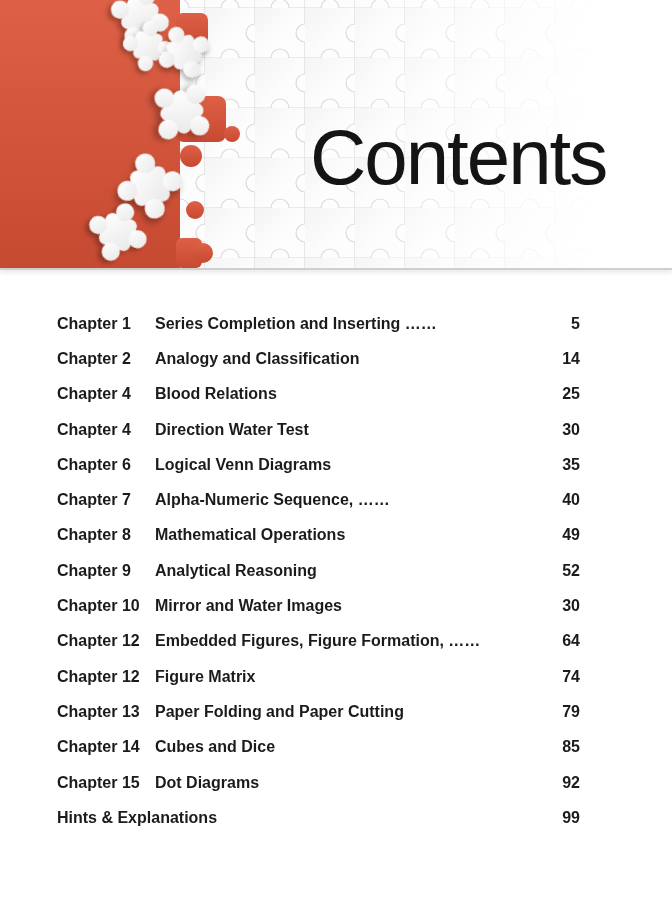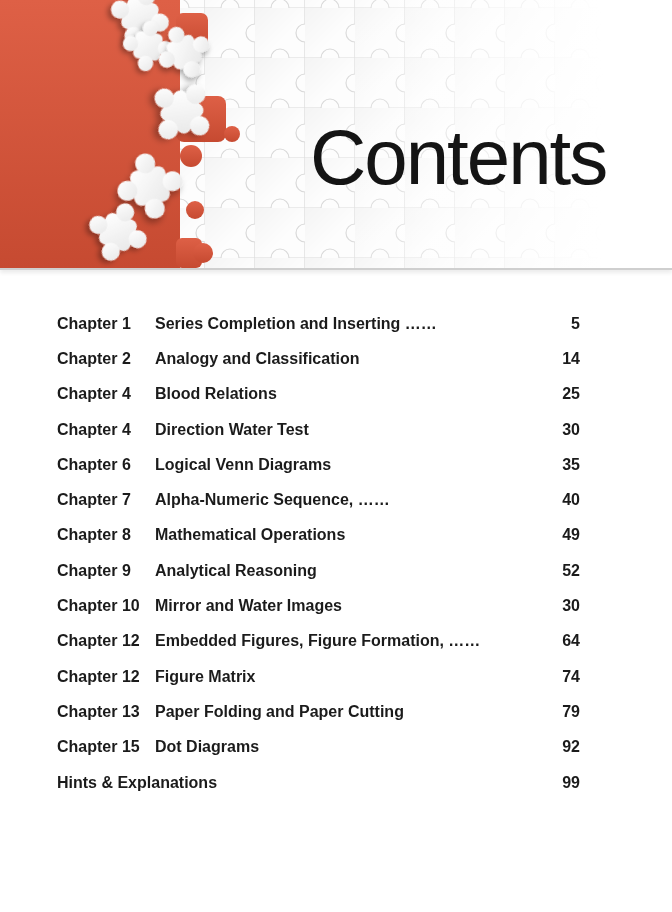--- a/index.html
+++ b/index.html
@@ -191,20 +191,25 @@
       <span class="ttl">Figure Matrix</span>
       <span class="pg">74</span>
     </div>
 
     <div class="row">
       <span class="lbl">Chapter 13</span>
       <span class="ttl">Paper Folding and Paper Cutting</span>
       <span class="pg">79</span>
     </div>
 
+    <div class="row">
+      <span class="lbl">Chapter 14</span>
+      <span class="ttl">Cubes and Dice</span>
+      <span class="pg">85</span>
+    </div>
 
     <div class="row">
       <span class="lbl">Chapter 15</span>
       <span class="ttl">Dot Diagrams</span>
       <span class="pg">92</span>
     </div>
 
     <div class="row wide">
       <span class="lbl">Hints &amp; Explanations</span>
       <span class="ttl"></span>

